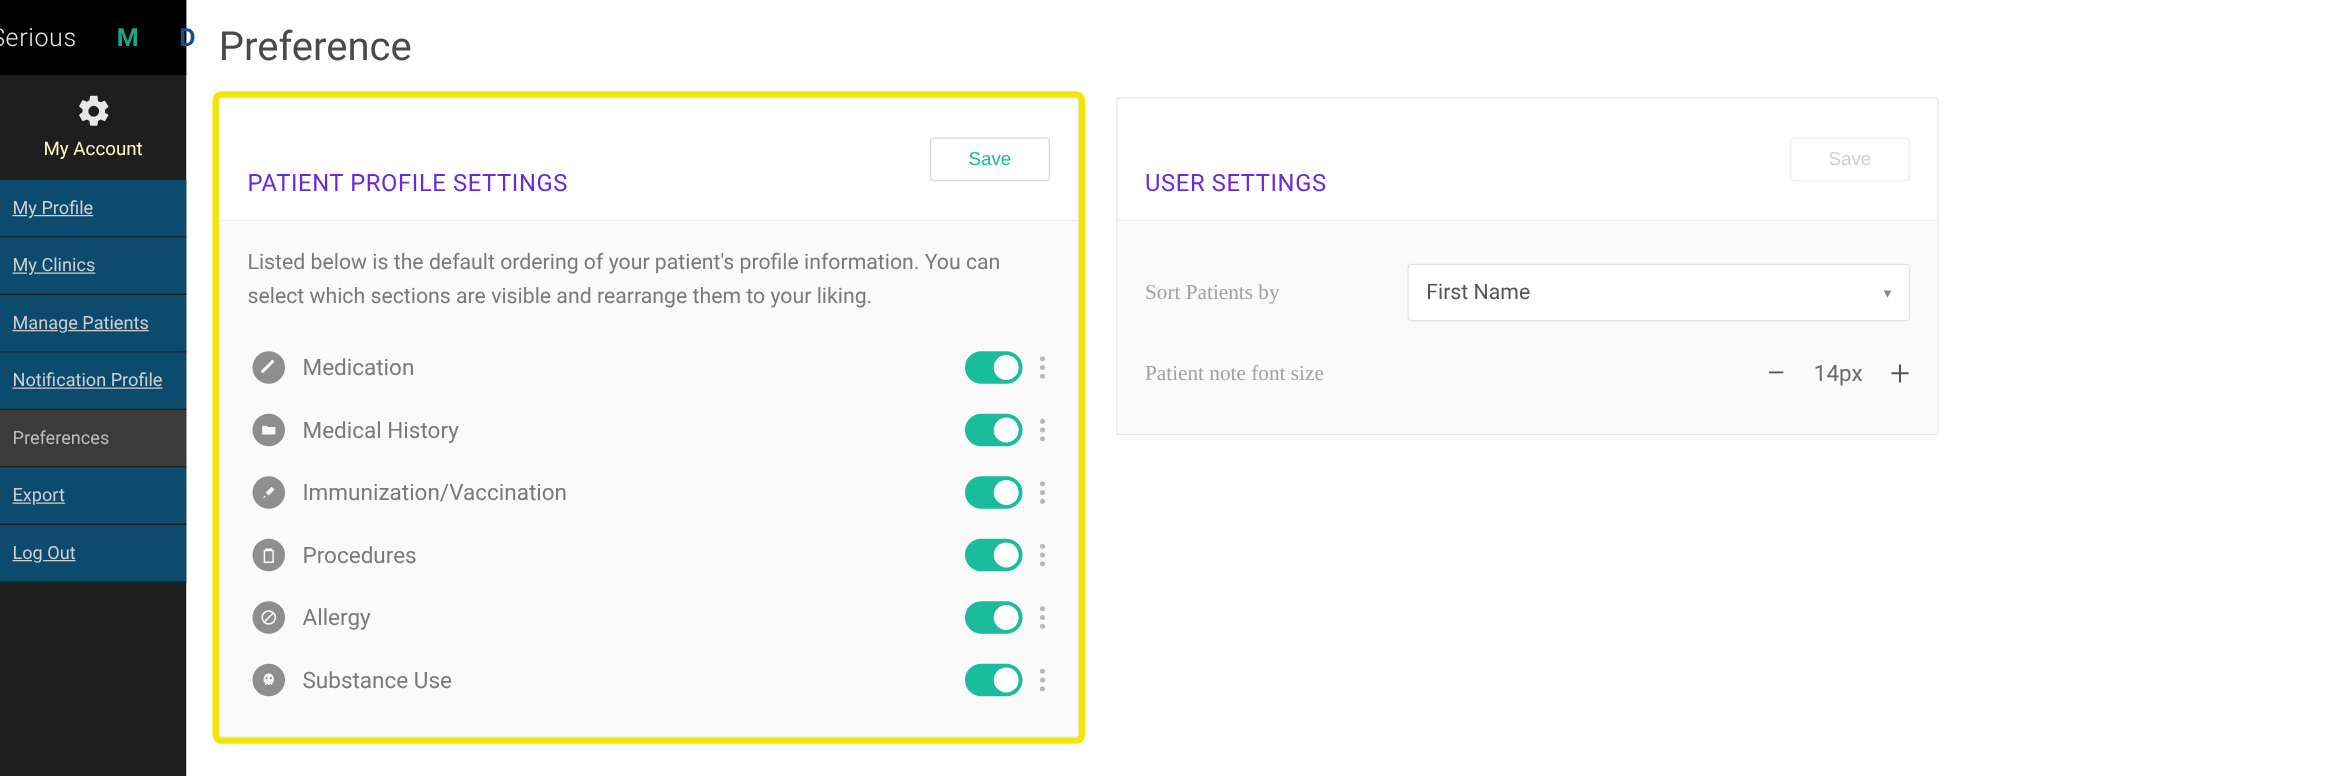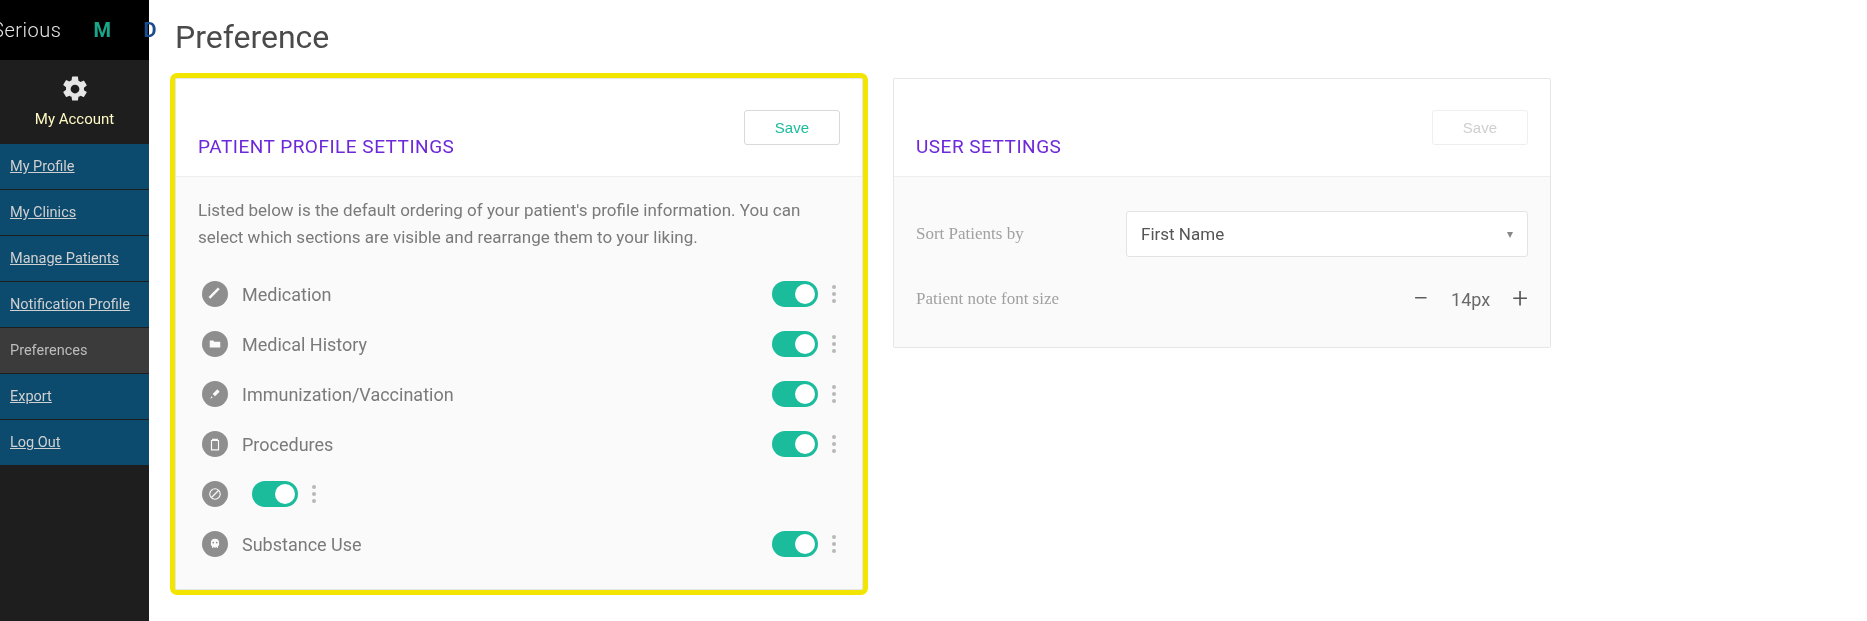--- a/index.html
+++ b/index.html
@@ -280,20 +280,21 @@
             </div>
         </div>
 
         <div class="profile-item">
           <div class="circle-icon">
               <svg viewBox="0 0 24 24">
                 <circle cx="12" cy="12" r="9" fill="none" stroke="#fafafa" stroke-width="2"></circle>
                 <line x1="6" y1="18" x2="18" y2="6" stroke="#fafafa" stroke-width="2"></line>
               </svg>
             </div>
+          <span class="label">Allergy</span>
           <div class="toggle"></div>
           <div class="drag-handle">
               <span></span>
               <span></span>
               <span></span>
             </div>
         </div>
 
         <div class="profile-item">
           <div class="circle-icon">

